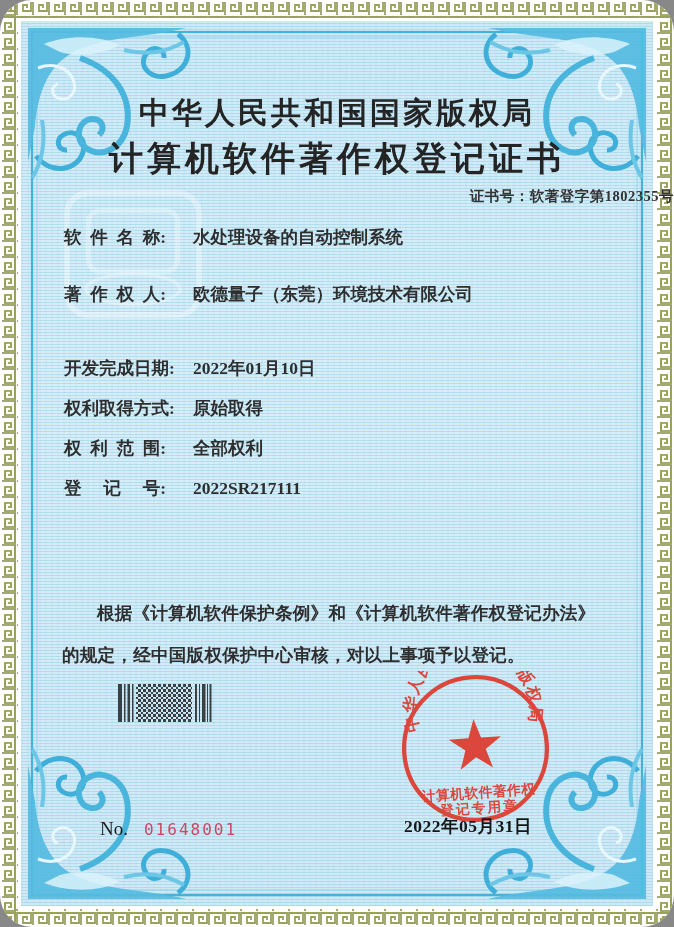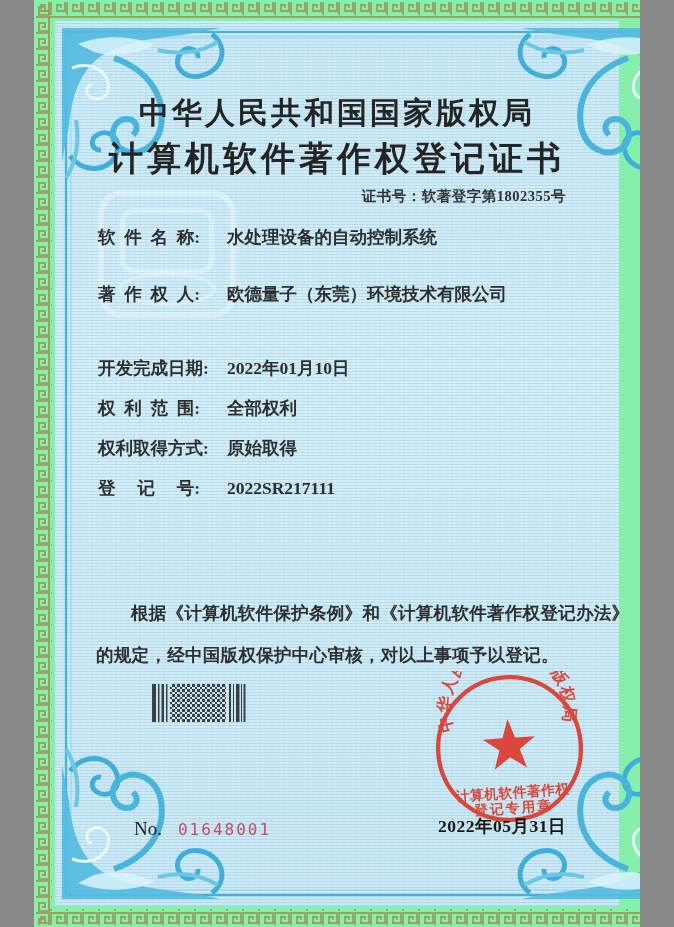--- a/index.html
+++ b/index.html
@@ -1,20 +1,21 @@
 <!DOCTYPE html>
 <html><head>
 <meta charset="utf-8">
 <style>
   html,body{margin:0;padding:0;background:#888;}
   .page{
-    position:relative;width:606px;height:927px;background:#86efac;
+    position:relative;width:674px;height:927px;background:#ffffff;
     overflow:hidden;margin:0 auto;
     font-family:"Liberation Serif","DejaVu Serif",serif;
     color:#2e2e2e;
+    border-radius:32px;
   }
   
   .blue-panel{
     position:absolute;left:21px;top:21px;right:21px;bottom:21px;
     background:
       repeating-linear-gradient(0deg, rgba(140,200,228,.45) 0 1px, rgba(255,255,255,0) 1px 3px),
       repeating-linear-gradient(90deg, rgba(170,215,238,.18) 0 2px, rgba(255,255,255,0) 2px 6px),
       linear-gradient(180deg,#cfeaf6 0%,#d8eff8 40%,#cfe9f5 100%);
   }
   svg.deco{position:absolute;left:0;top:0;pointer-events:none;}
@@ -33,21 +34,21 @@
   }
   .content{position:absolute;inset:0;}
   .header{padding-top:96px;text-align:center;}
   .authority{
     font-size:30px;font-weight:bold;letter-spacing:3px;color:#242424;line-height:34px;
   }
   .cert-title{
     margin-top:10px;font-size:34px;font-weight:bold;letter-spacing:4px;color:#242424;line-height:38px;
   }
   .cert-no-line{
-    margin-top:9px;text-align:right;padding-right:74px;font-size:14.5px;color:#333;
+    margin-top:9px;text-align:right;font-size:14.5px;color:#333;
     font-weight:600;letter-spacing:.5px;
   }
   .fields{position:absolute;left:64px;top:224px;width:560px;}
   .field-row{display:flex;line-height:26px;font-size:17.5px;font-weight:600;}
   .field-label{white-space:pre;min-width:122px;margin-right:7px;}
   .field-value{white-space:pre;}
   .version-line{margin-left:129px;line-height:26px;font-size:17.5px;font-weight:600;}
   .m-owner{margin-top:31px;}
   .m-dev{margin-top:48px;}
   .m-18{margin-top:18px;}
@@ -138,27 +139,27 @@
         <span class="field-value">欧德量子（东莞）环境技术有限公司</span>
       </div>
 
       <div class="field-row m-dev">
         <span class="field-label">开发完成日期:</span>
         <span class="field-value">2022年01月10日</span>
       </div>
 
 
       <div class="field-row m-14">
+        <span class="field-label">权利取得方式:</span>
+        <span class="field-value">原始取得</span>
+      </div>
+
+      <div class="field-row m-14">
         <span class="field-label">权  利  范  围:</span>
         <span class="field-value">全部权利</span>
-      </div>
-
-      <div class="field-row m-14">
-        <span class="field-label">权利取得方式:</span>
-        <span class="field-value">原始取得</span>
       </div>
 
       <div class="field-row m-14">
         <span class="field-label">登     记     号:</span>
         <span class="field-value">2022SR217111</span>
       </div>
 
     </div>
 
     <div class="statement">根据《计算机软件保护条例》和《计算机软件著作权登记办法》的规定，经中国版权保护中心审核，对以上事项予以登记。</div>

